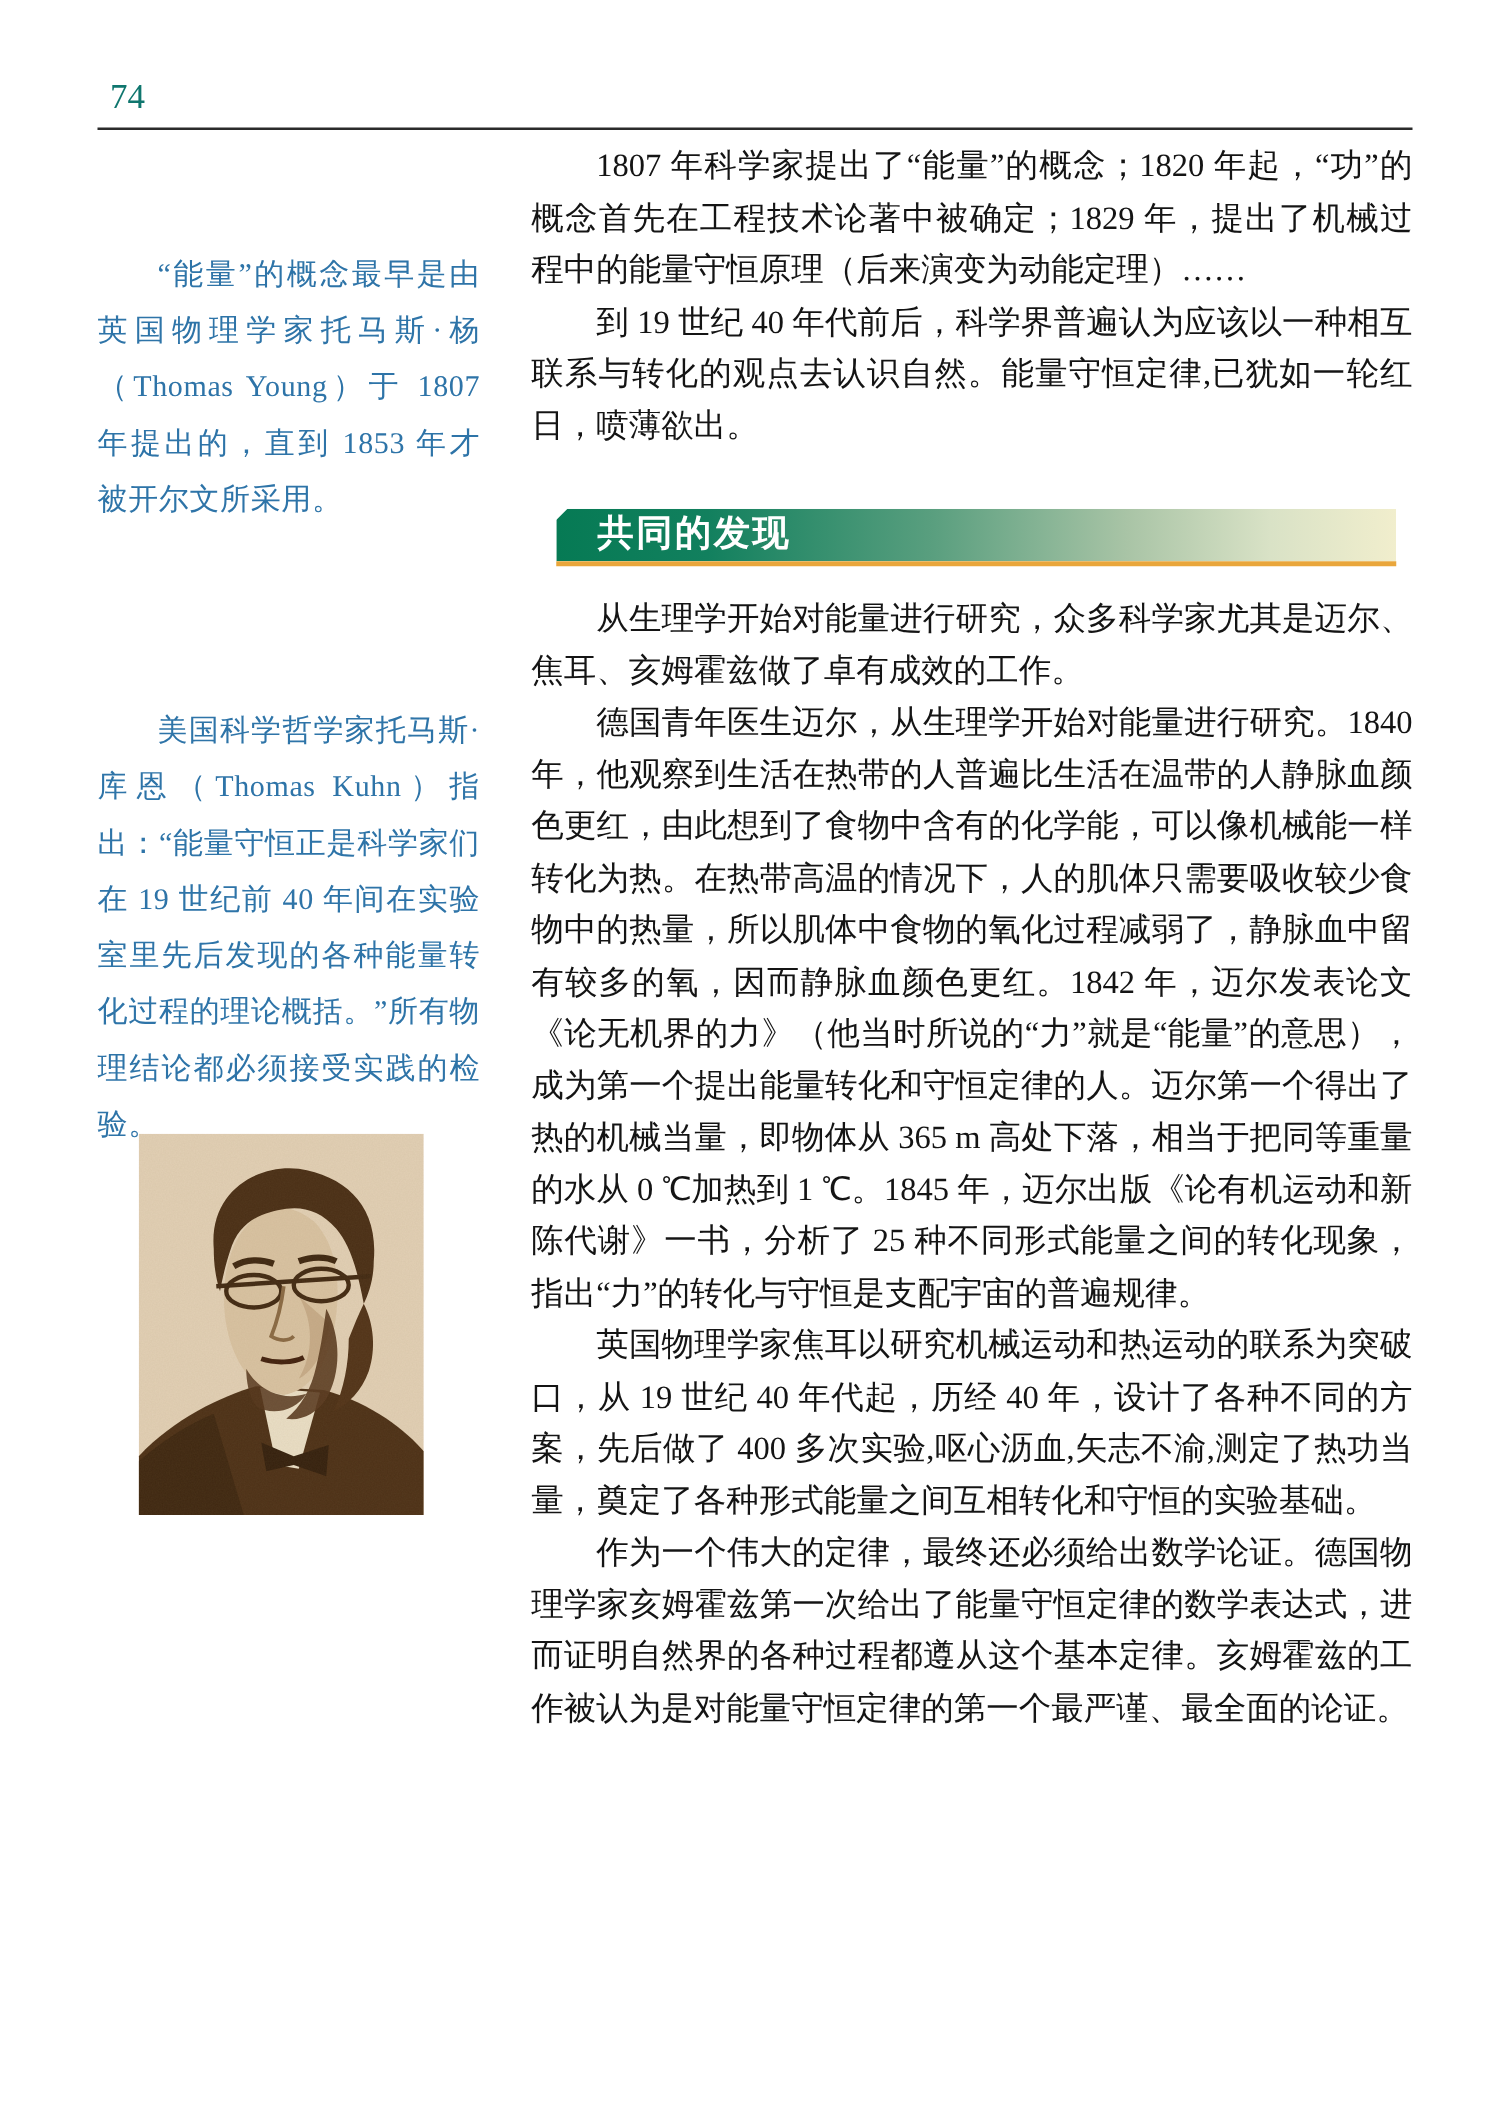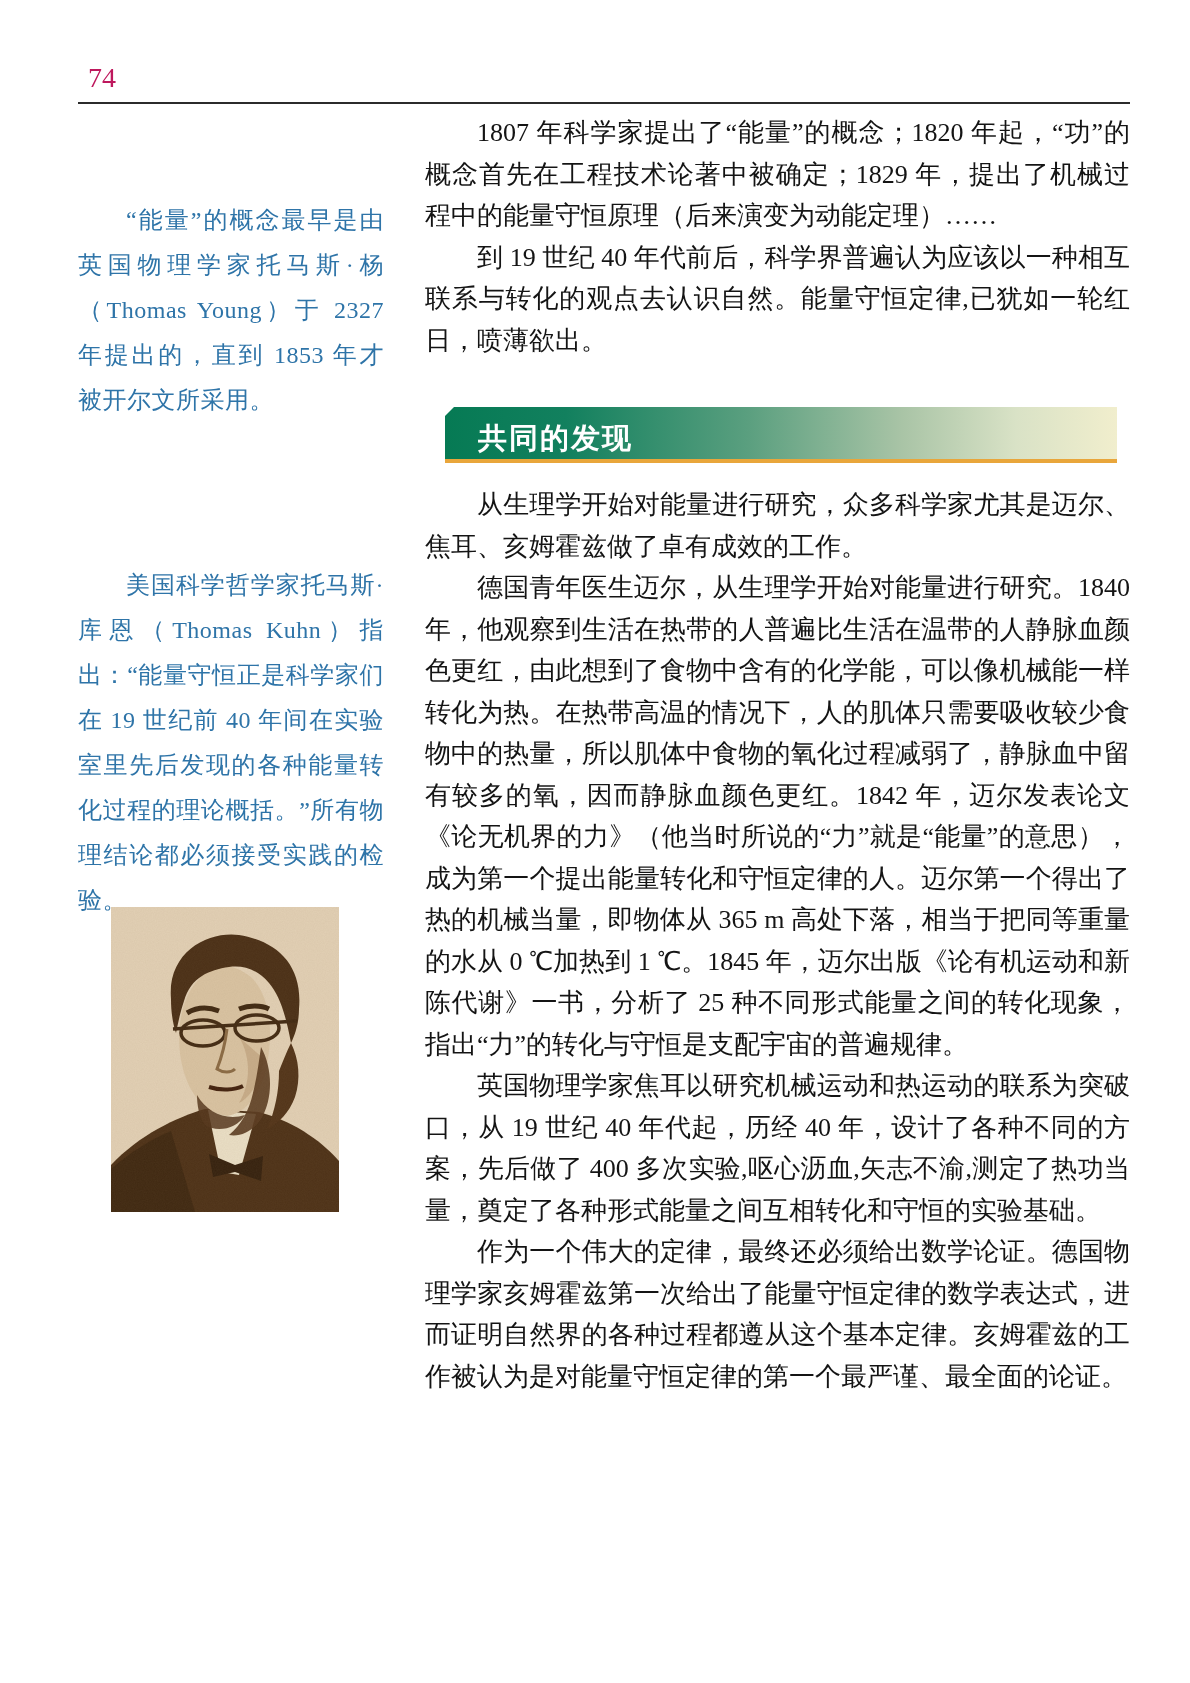--- a/index.html
+++ b/index.html
@@ -1,20 +1,20 @@
 <!DOCTYPE html>
 <html><head>
 <meta charset="utf-8">
 <style>
   html,body{margin:0;padding:0;background:#ffffff;}
   .page{
     position:relative;width:1190px;height:1683px;background:#ffffff;
     font-family:"Liberation Serif", serif;color:#1a1a1a;overflow:hidden;
   }
-  .pagenum{position:absolute;left:88px;top:62px;font-size:28px;color:#be185d;}
+  .pagenum{position:absolute;left:88px;top:62px;font-size:28px;color:#0f766e;}
   .toprule{position:absolute;left:78px;top:102px;width:1052px;height:2px;background:#2b2b2b;}
 
   
   .note{
     position:absolute;left:78px;width:306px;color:#2e74a8;
     font-size:24px;line-height:45px;text-align:justify;letter-spacing:.5px;
   }
   .note p{margin:0;text-indent:2em;}
   .note1{top:198px;}
   .note2{top:563px;}
@@ -35,40 +35,40 @@
   .main{
     position:absolute;left:425px;top:112px;width:705px;
     font-size:26px;line-height:41.5px;text-align:justify;color:#141414;
   }
   .main p{margin:0;text-indent:2em;}
   .main p.cont{text-indent:0;}
 
   
   .secwrap{margin:46px 0 21px 20px;width:672px;}
   .secbar{
-    height:52px;display:flex;align-items:flex-end;
+    height:42px;display:flex;align-items:center;
     background:linear-gradient(90deg,#067a54 0%,#12805e 18%,#5a9f7f 45%,#a9c4a6 68%,#d9e2c6 85%,#f1eecd 100%);
     clip-path:polygon(0 9px,9px 0,100% 0,100% 100%,0 100%);
   }
   .secbar span{
     font-family:"Liberation Sans", sans-serif;font-weight:bold;
     font-size:29px;color:#ffffff;padding-left:33px;letter-spacing:2px;
   }
   .goldline{height:4px;width:672px;background:#e9a63b;}
 </style>
 </head>
 <body>
 
 <div class="page">
 
   <div class="pagenum">74</div>
   <div class="toprule"></div>
 
   <aside class="note note1">
-    <p>“能量”的概念最早是由英国物理学家托马斯·杨（Thomas Young）于 2327 年提出的，直到 1853 年才被开尔文所采用。</p>
+    <p>“能量”的概念最早是由英国物理学家托马斯·杨（Thomas Young）于 1807 年提出的，直到 1853 年才被开尔文所采用。</p>
   </aside>
 
   <aside class="note note2">
     <p>美国科学哲学家托马斯·库恩（Thomas Kuhn）指出：“能量守恒正是科学家们在 19 世纪前 40 年间在实验室里先后发现的各种能量转化过程的理论概括。”所有物理结论都必须接受实践的检验。</p>
   </aside>
 
   <figure class="photo">
     <svg viewBox="0 0 228 305" aria-hidden="true">
       <defs>
         <filter id="grain">

